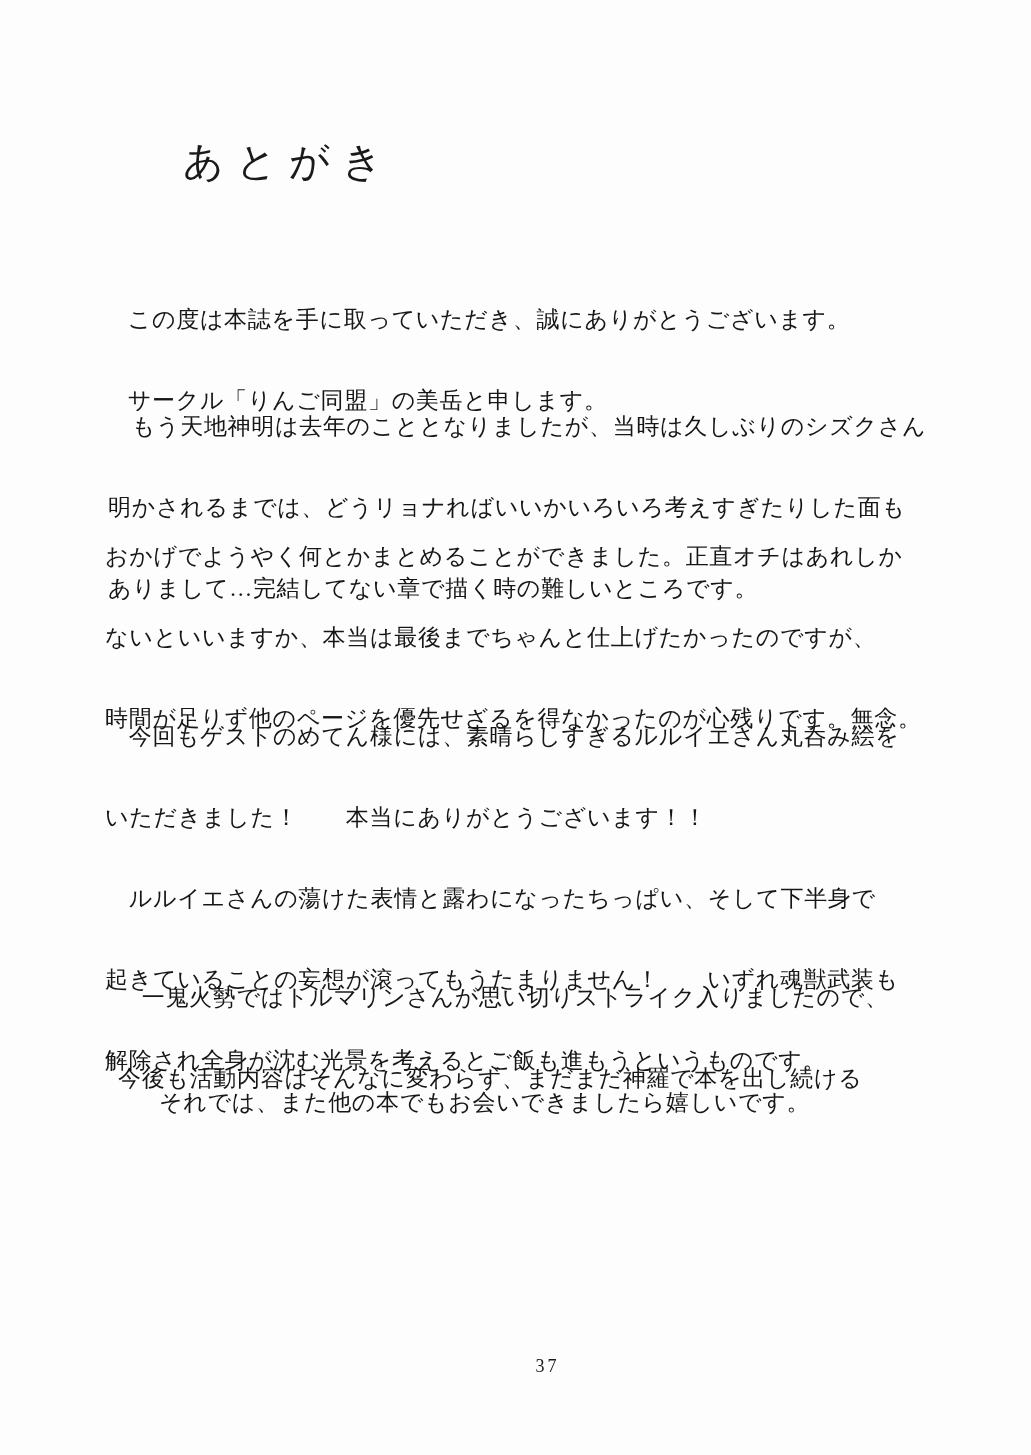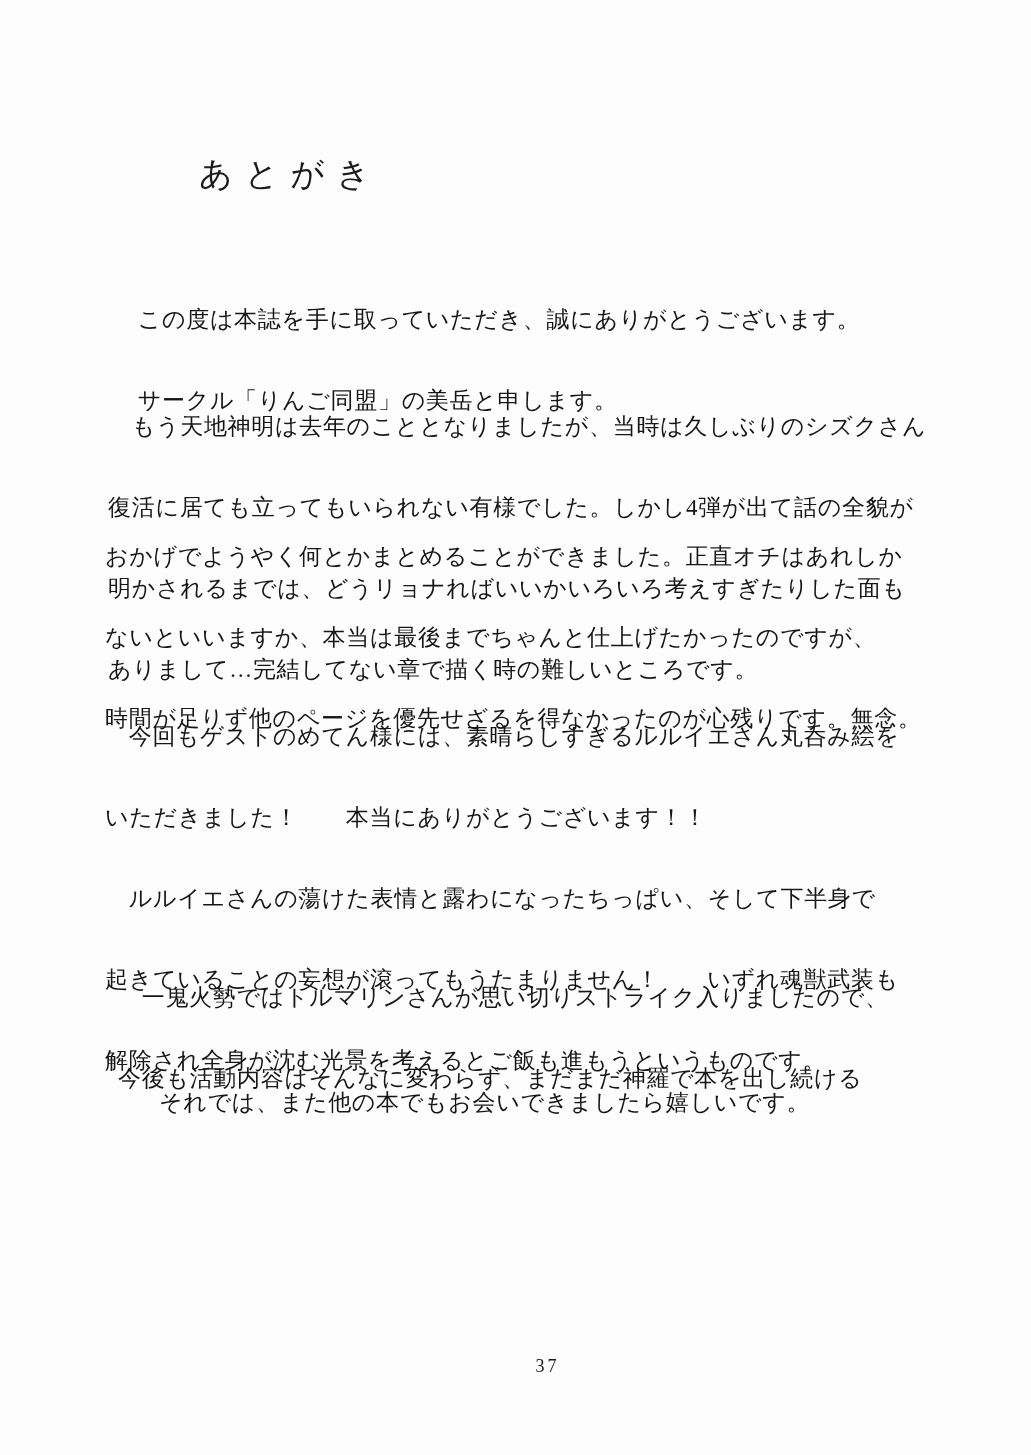--- a/index.html
+++ b/index.html
@@ -15,42 +15,42 @@
   }
   .page {
     position: absolute;
     inset: 0;
     background: #fdfdfd;
   }
   .title {
     position: absolute;
     left: 183px;
     top: 138px;
-    margin: 16px;
-    font-family: Liberation Sans, sans-serif;
-    font-size: 33px;
+    margin: 0;
+    font-family: Liberation Serif, serif;
+    font-size: 40px;
     font-weight: 500;
     letter-spacing: 12px;
     color: #1a1a1a;
     line-height: 1.2;
     white-space: pre;
   }
   .para {
     position: absolute;
     font-family: "Liberation Serif", "DejaVu Serif", serif;
     font-size: 23px;
     line-height: 27px;
     letter-spacing: 0.7px;
     color: #161616;
     white-space: pre;
   }
   .para .line {
     height: 27px;
   }
-  .p1 { left: 114px; top: 252px; }
+  .p1 { left: 104px; top: 252px; }
   .p2 { left: 108px; top: 359px; }
   .p3 { left: 105px; top: 489px; }
   .p4 { left: 105px; top: 669px; }
   .p5 { left: 118px; top: 930px; }
   .p6 { left: 122px; top: 1035px; margin-left: 37px; }
   .page-number {
     position: absolute;
     left: 0;
     top: 1356px;
     width: 1031px;
@@ -69,21 +69,20 @@
 
   <h1 class="title">あとがき</h1>
 
   <div class="para p1">
     <div class="line">　この度は本誌を手に取っていただき、誠にありがとうございます。</div>
     <div class="line">　サークル「りんご同盟」の美岳と申します。</div>
   </div>
 
   <div class="para p2">
     <div class="line">　もう天地神明は去年のこととなりましたが、当時は久しぶりのシズクさん</div>
-    <div class="line">復活に居ても立ってもいられない有様でした。しかし4弾が出て話の全貌が</div>
     <div class="line">明かされるまでは、どうリョナればいいかいろいろ考えすぎたりした面も</div>
     <div class="line">ありまして…完結してない章で描く時の難しいところです。</div>
   </div>
 
   <div class="para p3">
     <div class="line">おかげでようやく何とかまとめることができました。正直オチはあれしか</div>
     <div class="line">ないといいますか、本当は最後までちゃんと仕上げたかったのですが、</div>
     <div class="line">時間が足りず他のページを優先せざるを得なかったのが心残りです。無念。</div>
   </div>
 

